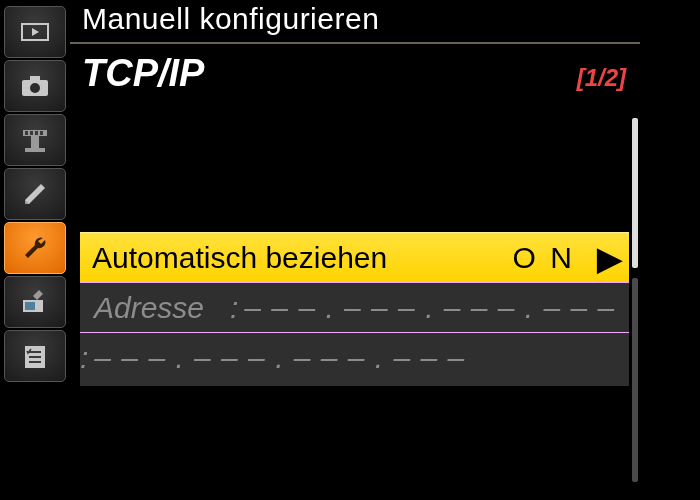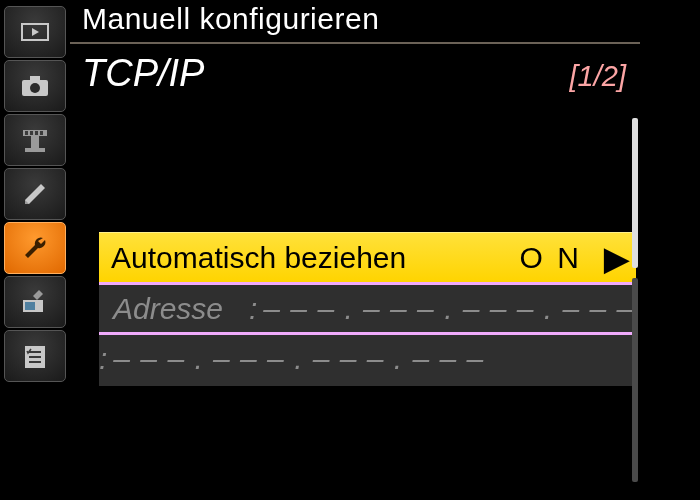--- a/index.html
+++ b/index.html
@@ -5,30 +5,30 @@
   * { margin: 0; padding: 0; box-sizing: border-box; }
   html, body { width: 700px; height: 500px; background: #000; font-family: Arial, Helvetica, sans-serif; overflow: hidden; }
   .screen { display: flex; width: 640px; height: 500px; background: #000; border-radius: 28px; }
   .sidebar { width: 70px; background: #000; display: flex; flex-direction: column; padding-top: 6px; gap: 2px; }
   .sb-item { width: 62px; height: 52px; margin-left: 4px; border: 1px solid #555; border-radius: 5px; background: radial-gradient(circle at 50% 30%, #3a3a3a, #1a1a1a); display: flex; align-items: center; justify-content: center; cursor: pointer; }
   .sb-item.active { background: radial-gradient(circle at 50% 30%, #ff9a2e, #e06800); border-color: #ffb060; }
   .sb-item svg { width: 36px; height: 36px; }
   .main { flex: 1; position: relative; color: #fff; }
   .title { font-size: 30px; font-weight: 400; padding: 2px 0 6px 12px; color: #fff; letter-spacing: 0.5px; }
   .divider { height: 2px; background: #6b6257; margin: 0; }
-  .subhead { display: flex; justify-content: space-between; align-items: baseline; padding: 8px 14px 0 12px; }
+  .subhead { display: flex; justify-content: space-between; align-items: baseline; padding: 8px 14px 0 12px; font-weight: bold; }
   .subtitle { font-size: 38px; font-style: italic; color: #fff; }
-  .pager { font-size: 29px; font-style: italic; color: #fca5a5; }
-  .rows { position: absolute; top: 232px; left: 10px; right: 4px; margin-left: 19px; }
+  .pager { font-size: 24px; font-style: italic; color: #ef4444; }
+  .rows { position: absolute; top: 232px; left: 10px; right: 11px; }
   .row { display: flex; align-items: center; height: 50px; font-size: 30px; position: relative; }
   .row.sel { background: linear-gradient(#ffe13a, #ffd400); color: #000; border-top: 1px solid #fff08a; }
   .row.sel .row-label { color: #000; font-style: normal; padding-left: 12px; flex: 1; }
   .row.sel .row-val { color: #000; font-weight: 500; letter-spacing: 3px; padding-right: 20px; }
   .row.sel .arrow { color: #000; font-size: 34px; padding: 0 6px 0 2px; }
-  .row.dim { background: #2f2f2f; color: #8c8c8c; font-style: italic; border-top: 3px solid #f0abfc; }
+  .row.dim { background: #2f2f2f; color: #8c8c8c; font-style: italic; border-top: 1px solid #f0abfc; }
   .row.dim .row-label { width: 150px; padding-left: 14px; }
   .row.dim .colon { padding-right: 6px; }
   .row.dim .row-val { letter-spacing: 1px; }
   .rows .endcap { height: 4px; background: #2f2f2f; border-bottom-left-radius: 0; }
   .scrollbar { position: absolute; right: 0; top: 118px; bottom: 18px; width: 10px; }
   .sb-track-top { position: absolute; top: 0; right: 2px; width: 6px; height: 150px; background: #dedede; border-radius: 2px; }
   .sb-track-mid { position: absolute; top: 160px; right: 2px; width: 6px; bottom: 0; background: #4a4a4a; border-radius: 2px; }
 </style>
 </head>
 <body>

